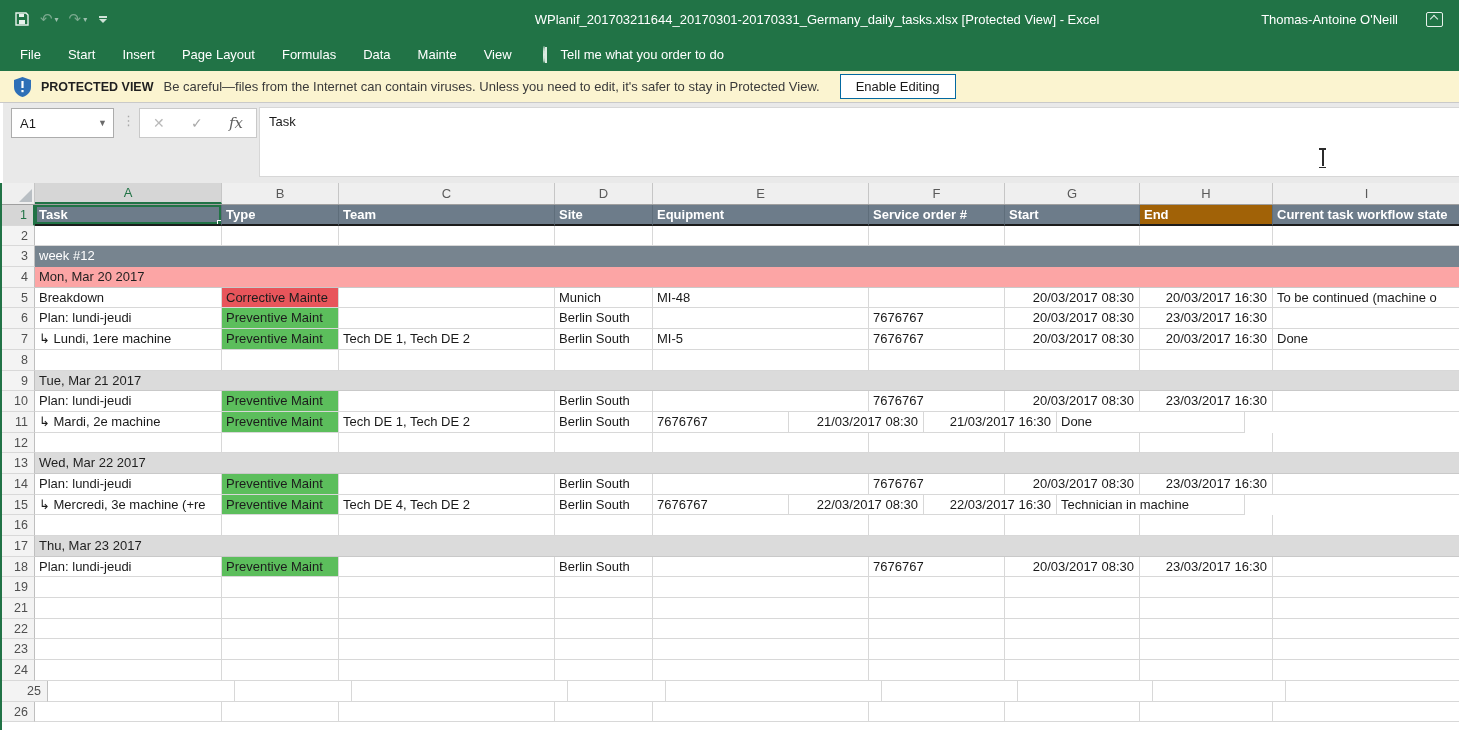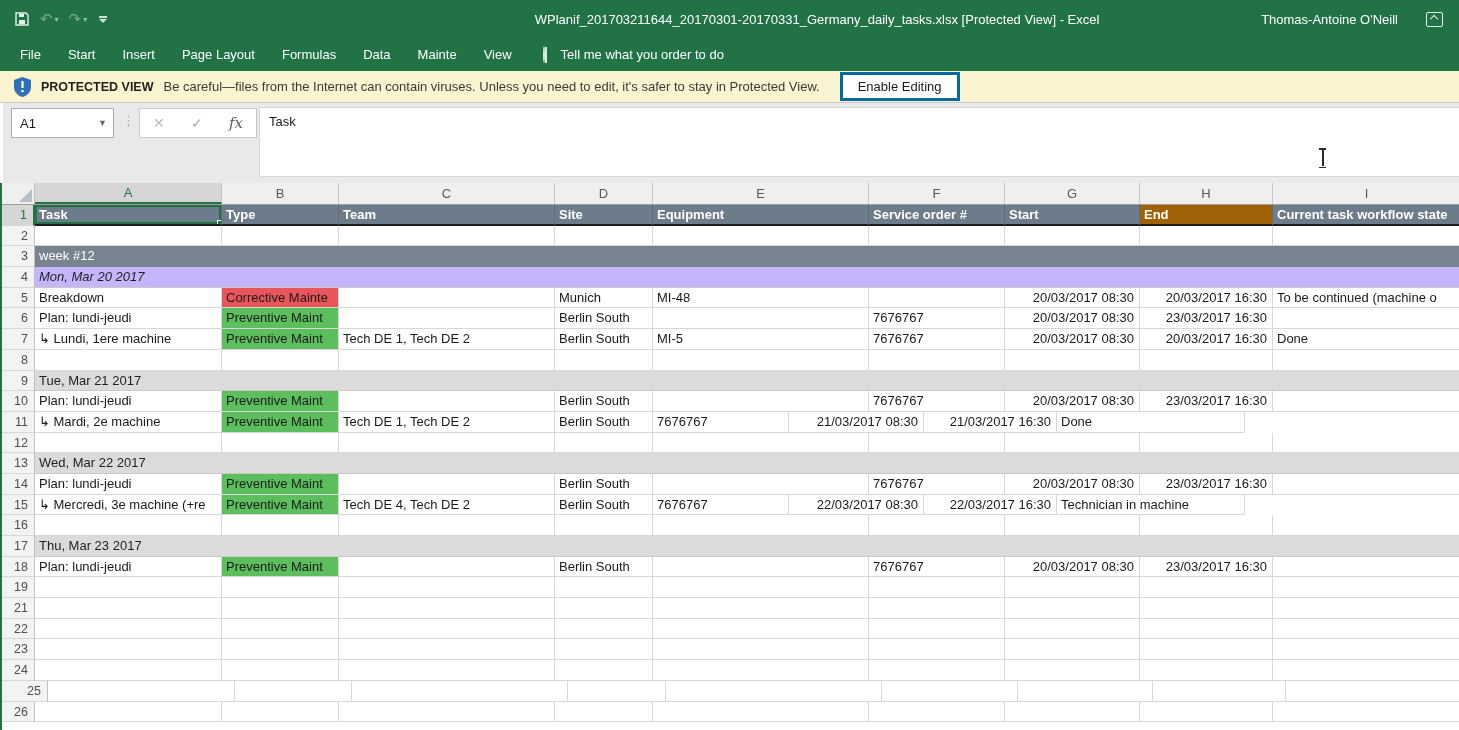--- a/index.html
+++ b/index.html
@@ -28,21 +28,21 @@
   .tellme { display:flex; align-items:center; color:#fff; font-size:13px; margin-left:4px; gap:7px; }
   .bulb { width:11px; height:15px; position:relative; }
   .bulb .glass { width:11px; height:11px; border:1px solid #dcebe2; border-radius:50%; }
   .bulb .base { width:5px; height:3px; border-left:1px solid #dcebe2; border-right:1px solid #dcebe2; border-bottom:1px solid #dcebe2; margin:0 auto; }
 
   
   .msgbar { position:absolute; left:0; top:71px; width:100%; height:32px; background:#FBF4D0; border-bottom:1px solid #c9c9c9; display:flex; align-items:center; }
   .shield { margin-left:14px; flex:0 0 auto; }
   .msg-badge { font-weight:bold; font-size:12.5px; color:#1f1f1f; margin-left:10px; white-space:nowrap; }
   .msg-text { font-size:13px; color:#3a3a3a; margin-left:10px; white-space:nowrap; }
-  .msg-btn { margin-left:20px; background:#fff; border:3px solid #0369a1; font-size:13px; color:#1a1a1a; padding:4px 15px; font-family:"Liberation Sans",sans-serif; white-space:nowrap; cursor:default; }
+  .msg-btn { margin-left:20px; background:#fff; border:1px solid #0369a1; font-size:13px; color:#1a1a1a; padding:4px 15px; font-family:"Liberation Sans",sans-serif; white-space:nowrap; cursor:default; }
 
   
   .fregion { position:absolute; left:3px; top:103px; width:100%; height:80px; background:#E9E9E9; }
   .namebox { position:absolute; left:8px; top:5px; width:103px; height:30px; background:#fff; border:1px solid #acacac; display:flex; align-items:center; font-size:13px; color:#1a1a1a; padding-left:8px; }
   .namebox .caret { margin-left:auto; margin-right:6px; font-size:9px; color:#6a6a6a; }
   .dots { position:absolute; left:119px; top:10px; color:#a8a8a8; font-size:13px; letter-spacing:0; }
   .fbtns { position:absolute; left:136px; top:5px; width:118px; height:30px; background:#fff; border:1px solid #c9c9c9; display:flex; align-items:center; justify-content:space-around; }
   .fbtn-x { color:#b9b9b9; font-size:14px; }
   .fbtn-check { color:#a9a9a9; font-size:14px; }
   .fbtn-fx { font-family:"DejaVu Serif",serif; font-style:italic; font-size:15px; color:#5f5f5f; }
@@ -185,21 +185,21 @@
         <div class="cell" style="width: 135px;"></div>
         <div class="cell" style="width: 133px;"></div>
         <div class="cell" style="width: 188px;"></div>
       </div>
       <div class="row">
         <div class="rownum" style="width: 33px;">3</div>
         <div class="span-cell" style="background: rgb(119, 132, 143); color: rgb(255, 255, 255); border-bottom-color: rgb(119, 132, 143);">week #12</div>
       </div>
       <div class="row">
         <div class="rownum" style="width: 33px;">4</div>
-        <div class="span-cell" style="background: #c4b5fd; color: rgb(31, 31, 31); border-bottom-color: rgb(201, 201, 201); font-style: italic;">Mon, Mar 20 2017</div>
+        <div class="span-cell" style="background: #fca5a5; color: rgb(31, 31, 31); border-bottom-color: rgb(201, 201, 201);">Mon, Mar 20 2017</div>
       </div>
       <div class="row">
         <div class="rownum" style="width: 33px;">5</div>
         <div class="cell" style="width: 187px;">Breakdown</div>
         <div class="cell" style="width: 117px; background: rgb(232, 85, 91); color: rgb(28, 28, 28);">Corrective Mainte</div>
         <div class="cell" style="width: 216px;"></div>
         <div class="cell" style="width: 98px;">Munich</div>
         <div class="cell" style="width: 216px;">MI-48</div>
         <div class="cell" style="width: 136px;"></div>
         <div class="cell right" style="width: 135px;">20/03/2017 08:30</div>

